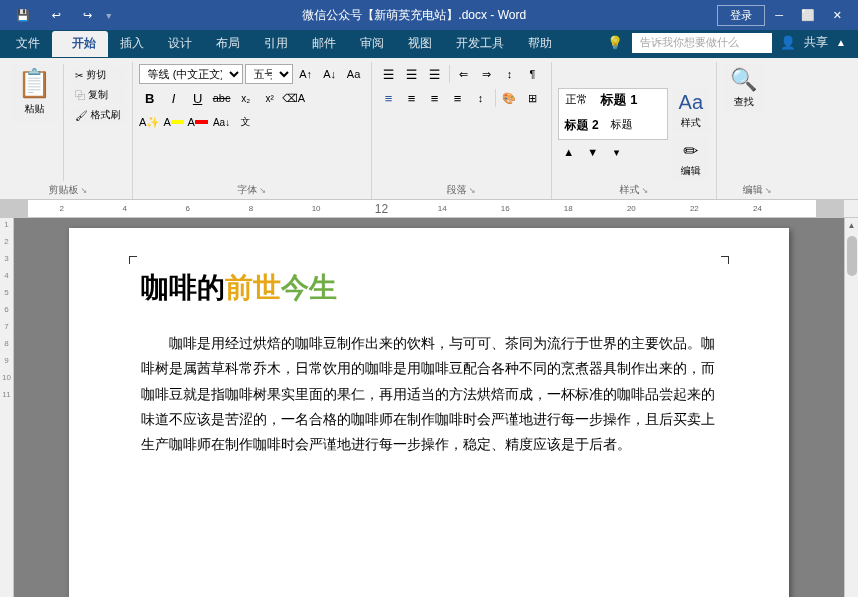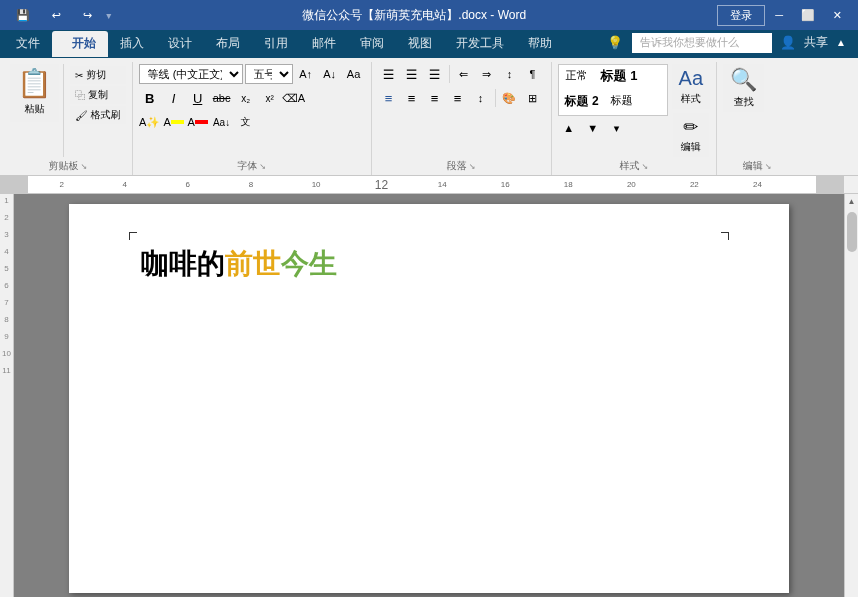--- a/index.html
+++ b/index.html
@@ -139,21 +139,21 @@
       border: 1px solid transparent; cursor: pointer;
       font-size: 11px; background: none;
     }
     .icon-btn.bold { font-weight: bold; }
     .icon-btn.italic { font-style: italic; }
 
     
     .para-group .group-content { flex-direction: column; }
 
     
-    .styles-group .group-content { flex-direction: row; align-items: center; }
+    .styles-group .group-content { flex-direction: row; align-items: center; margin-top: 24px; }
 
     
     .editing-group .group-content { flex-direction: column; align-items: center; }
 
     
     #ruler {
       height: 18px;
       background: #f0f0f0;
       border-bottom: 1px solid #c8c8c8;
       display: flex;
@@ -458,20 +458,23 @@
     <div id="doc-area">
       <div class="doc-page">
 
         <div style="position:absolute; top:28px; left:60px; width:8px; height:8px; border-top:1px solid #333; border-left:1px solid #333;"></div>
         <div style="position:absolute; top:28px; right:60px; width:8px; height:8px; border-top:1px solid #333; border-right:1px solid #333;"></div>
 
         <h1 class="doc-title">
           <span class="black-part">咖啡的</span><span class="yellow-part">前世</span><span class="green-part">今生</span>
         </h1>
 
+        <div class="doc-body">
+          <p>咖啡是用经过烘焙的咖啡豆制作出来的饮料，与可可、茶同为流行于世界的主要饮品。咖啡树是属茜草科常乔木，日常饮用的咖啡是用咖啡豆配合各种不同的烹煮器具制作出来的，而咖啡豆就是指咖啡树果实里面的果仁，再用适当的方法烘焙而成，一杯标准的咖啡品尝起来的味道不应该是苦涩的，一名合格的咖啡师在制作咖啡时会严谨地进行每一步操作，且后买卖上生产咖啡师在制作咖啡时会严谨地进行每一步操作，稳定、精度应该是于后者。</p>
+        </div>
       </div>
     </div>
 
     <div style="width:14px; background:#f0f0f0; border-left:1px solid #c8c8c8; display:flex; flex-direction:column; align-items:center;">
       <button style="width:14px; height:14px; background:none; border:none; cursor:pointer; font-size:8px; color:#666; display:flex; align-items:center; justify-content:center;">▲</button>
       <div style="width:10px; height:40px; background:#c0c0c0; border-radius:5px; margin-top:4px;"></div>
     </div>
   </div>
 
 </div>

